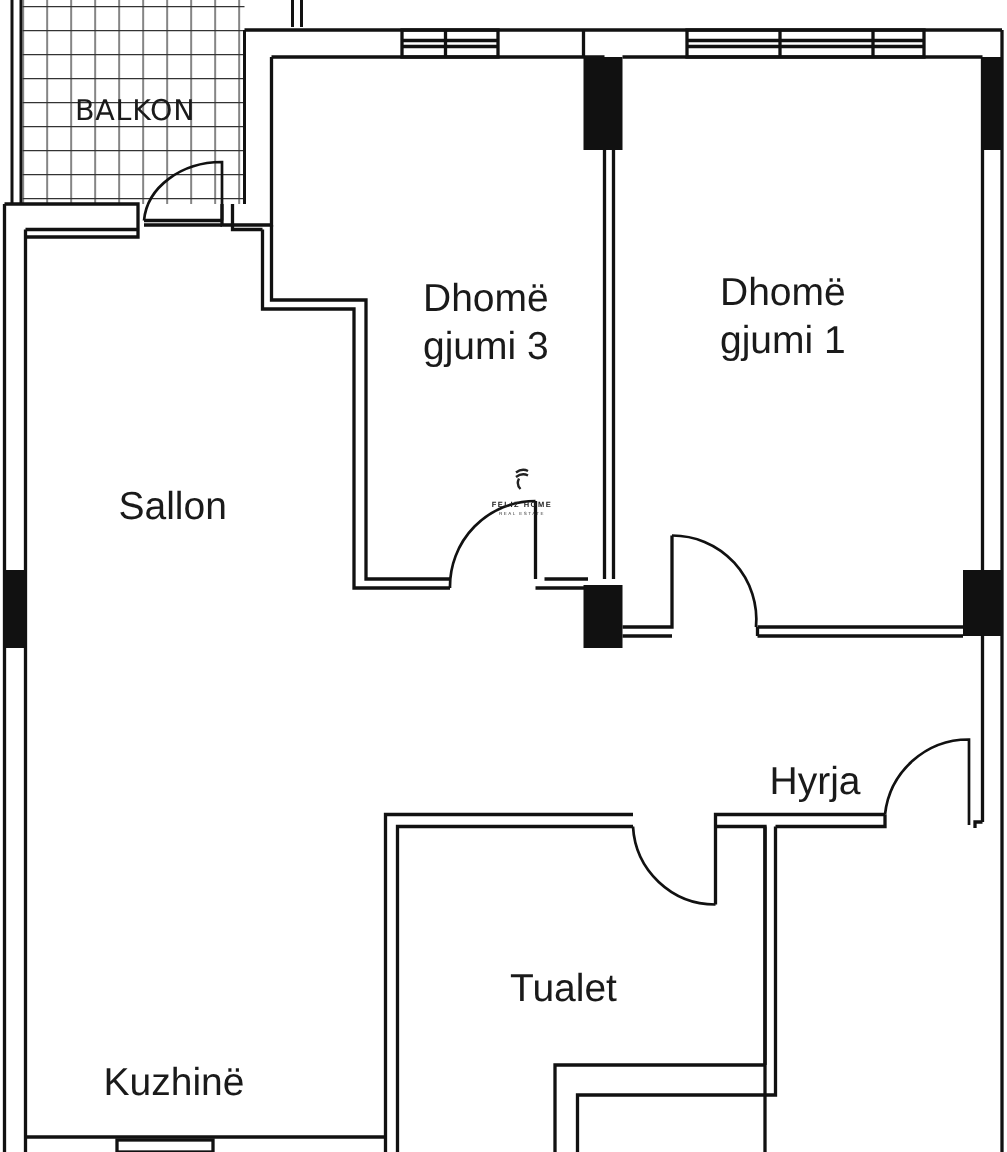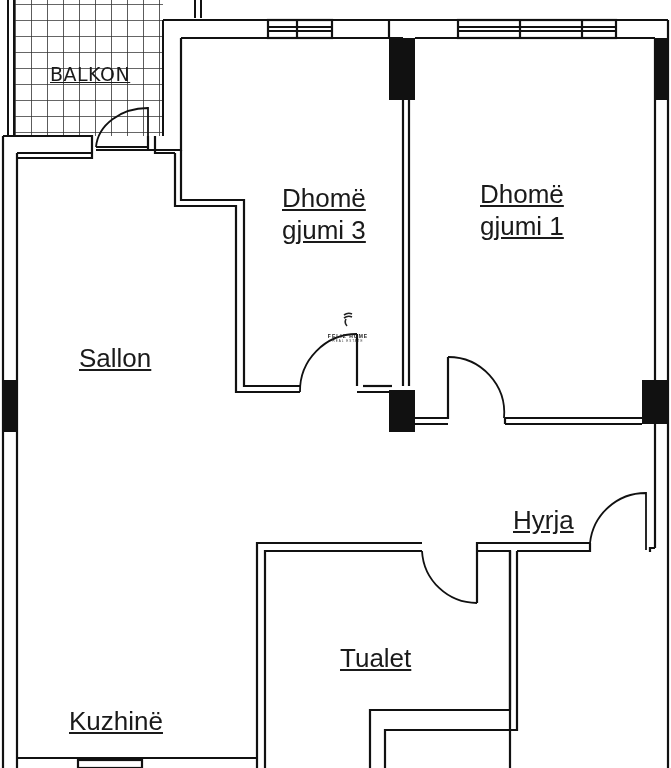--- a/index.html
+++ b/index.html
@@ -1,18 +1,18 @@
 <!DOCTYPE html>
 <html><head>
 <meta charset="utf-8">
 <style>
   html, body { margin:0; padding:0; background:#ffffff; }
   body { width:671px; height:768px; overflow:hidden; position:relative; font-family:"Liberation Sans", sans-serif; }
   svg.plan { position:absolute; left:0; top:0; }
-  .label { position:absolute; color:#1a1a1a; font-family:"Liberation Sans", sans-serif; line-height:1.22; white-space:nowrap;text-decoration:underline; }
+  .label { position:absolute; color:#1a1a1a; font-family:"Liberation Sans", sans-serif; line-height:1.22; white-space:nowrap; }
   .room-label { font-size:26px; }
   .balkon-label { font-family:"DejaVu Sans", sans-serif; font-size:19px; letter-spacing:0.5px; }
   .logo { position:absolute; left:318px; top:312px; width:60px; text-align:center; }
   .logo .brand { font-size:5px; font-weight:bold; letter-spacing:1px; color:#222; display:block; margin-top:1px; }
   .logo .sub { font-size:3px; letter-spacing:1px; color:#333; display:block; }
 </style>
 </head>
 <body>
 
 <svg class="plan" width="671" height="768" viewBox="0 0 671 768" xmlns="http://www.w3.org/2000/svg">
@@ -105,21 +105,21 @@
   <g fill="#111">
     <rect x="389" y="38" width="26" height="62"></rect>
     <rect x="655" y="38" width="13" height="62"></rect>
     <rect x="389" y="390" width="26" height="42"></rect>
     <rect x="642" y="380" width="26" height="44"></rect>
     <rect x="3" y="380" width="14" height="52"></rect>
   </g>
 </svg>
 
 <div class="label balkon-label" style="left:50px; top:63px;">BALKON</div>
-<div class="label room-label" style="left:79px; top:343px;">Sallon</div>
+<div class="label room-label" style="left:79px; top:322px;">Sallon</div>
 
 <div class="label room-label" style="left:282px; top:183px;">
   <div>Dhomë</div>
   <div>gjumi 3</div>
 </div>
 
 <div class="label room-label" style="left:480px; top:179px;">
   <div>Dhomë</div>
   <div>gjumi 1</div>
 </div>

